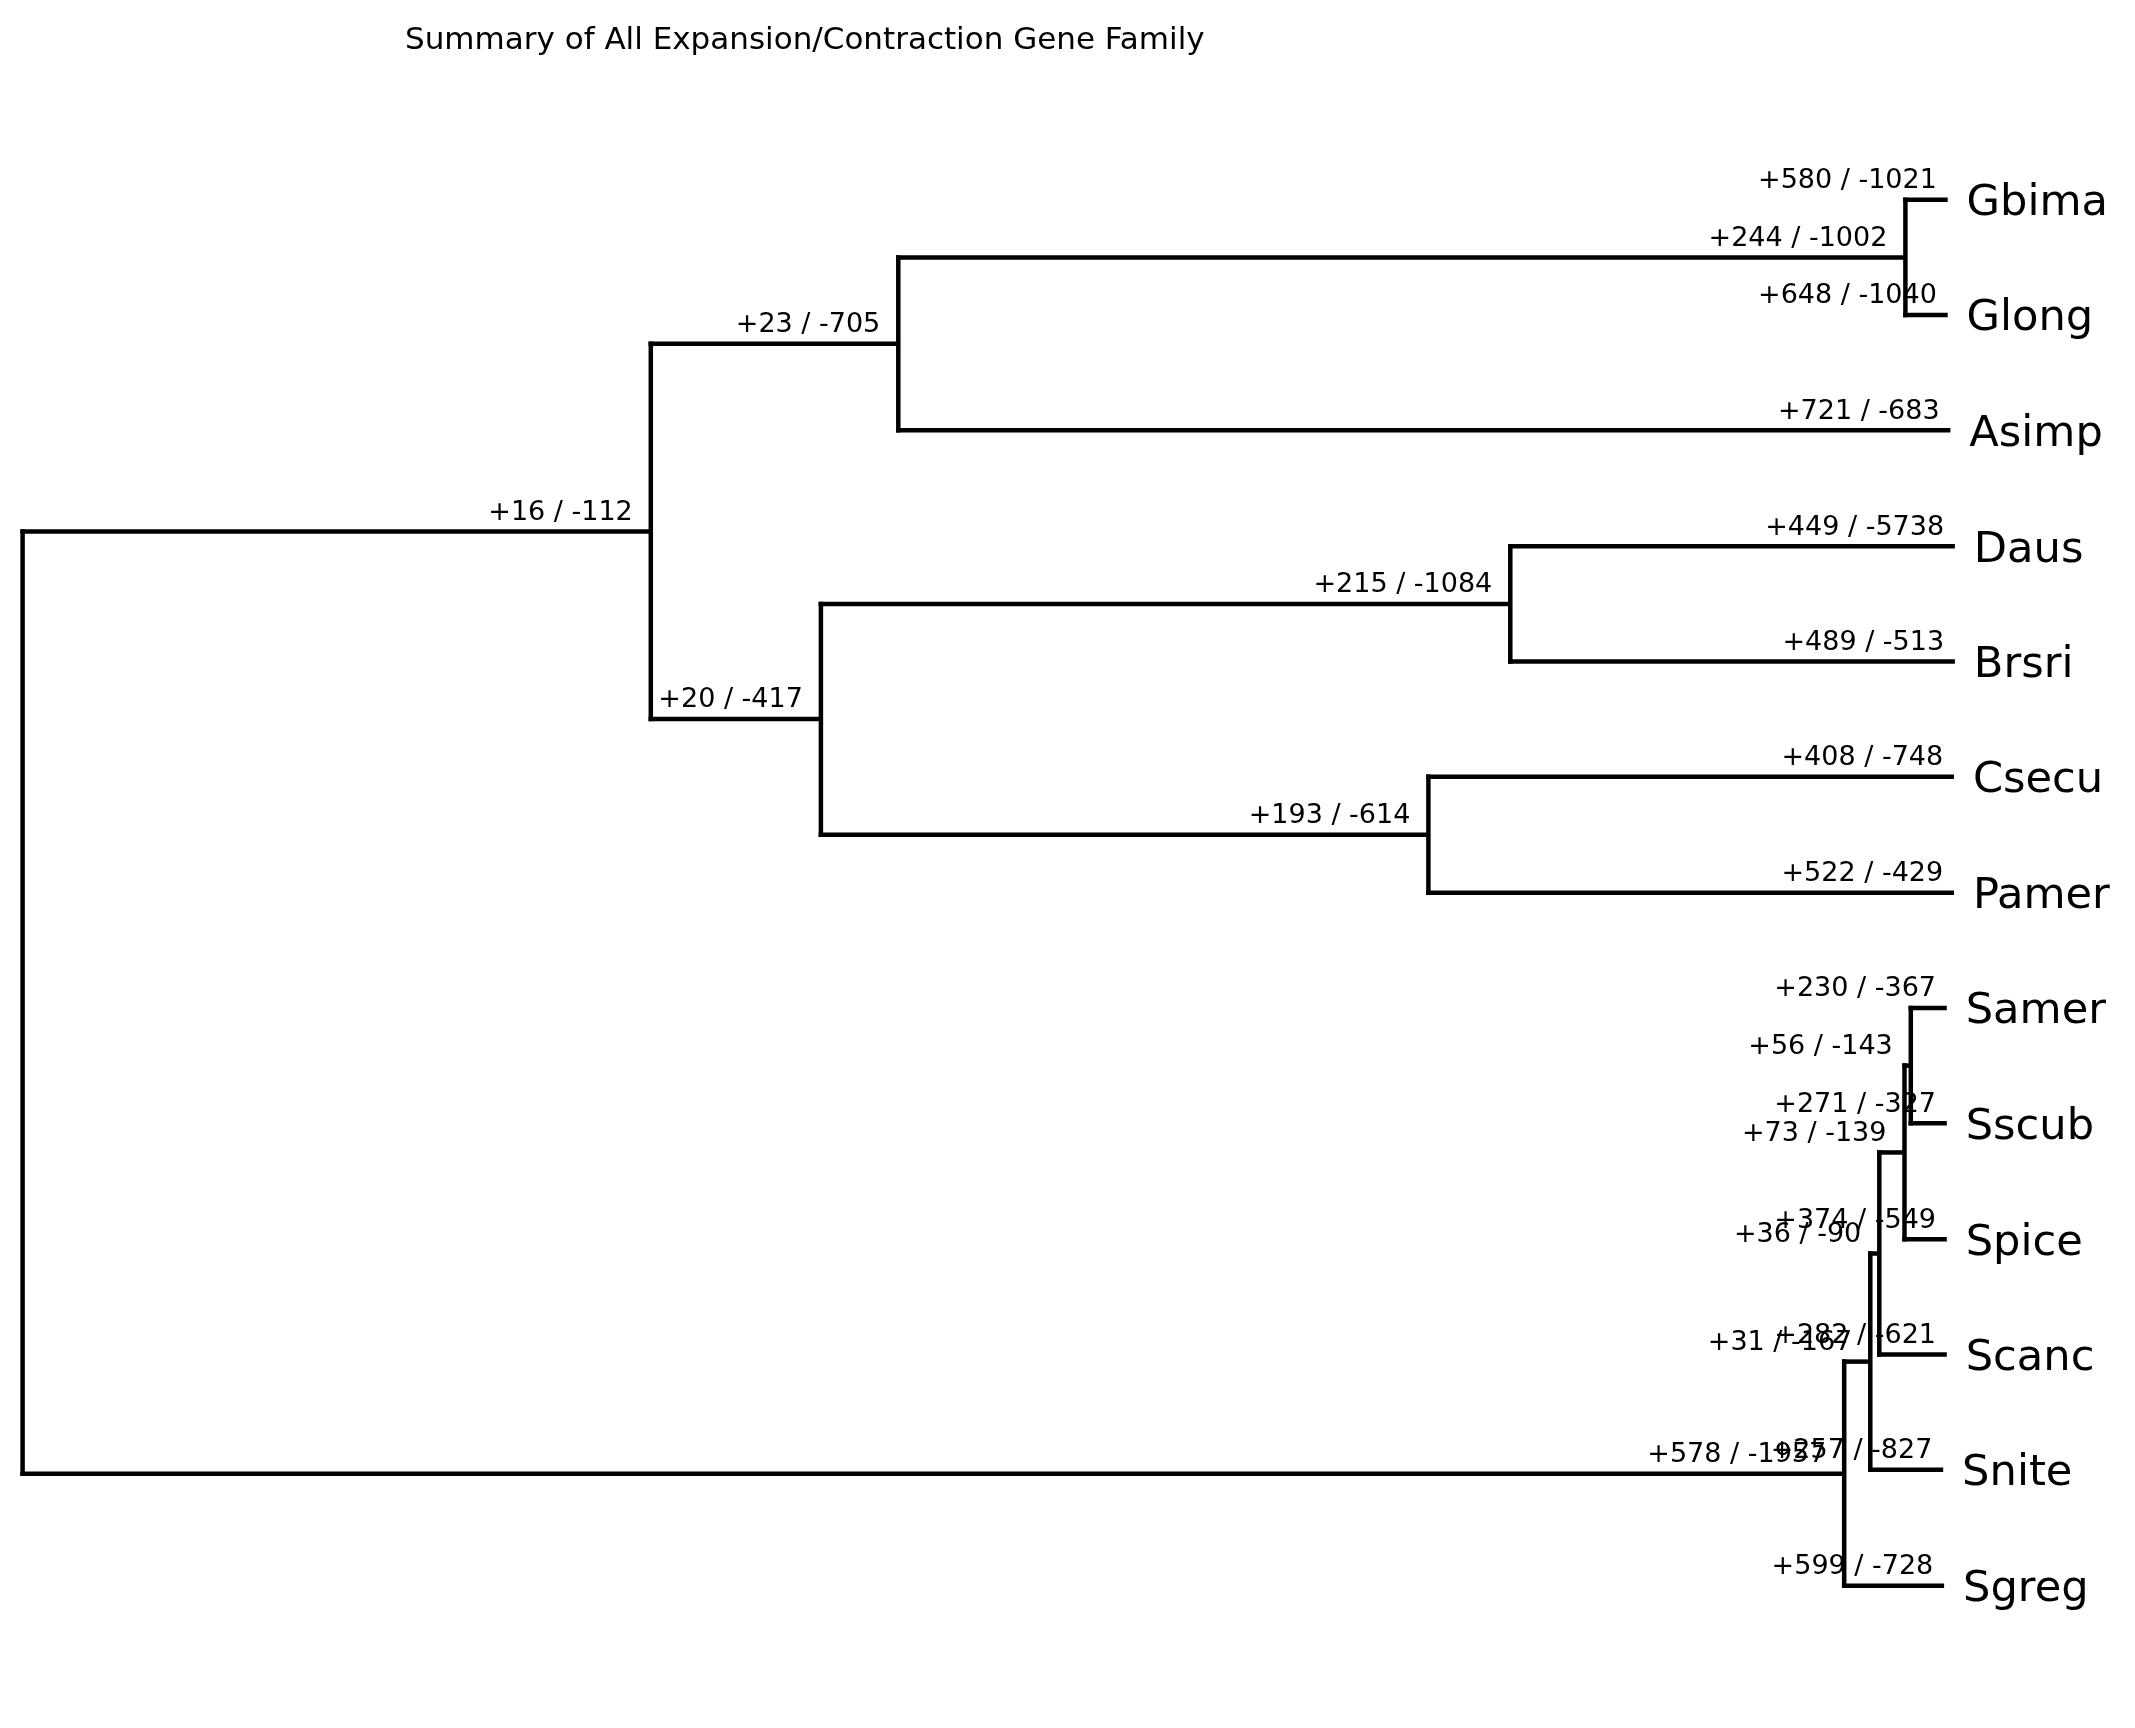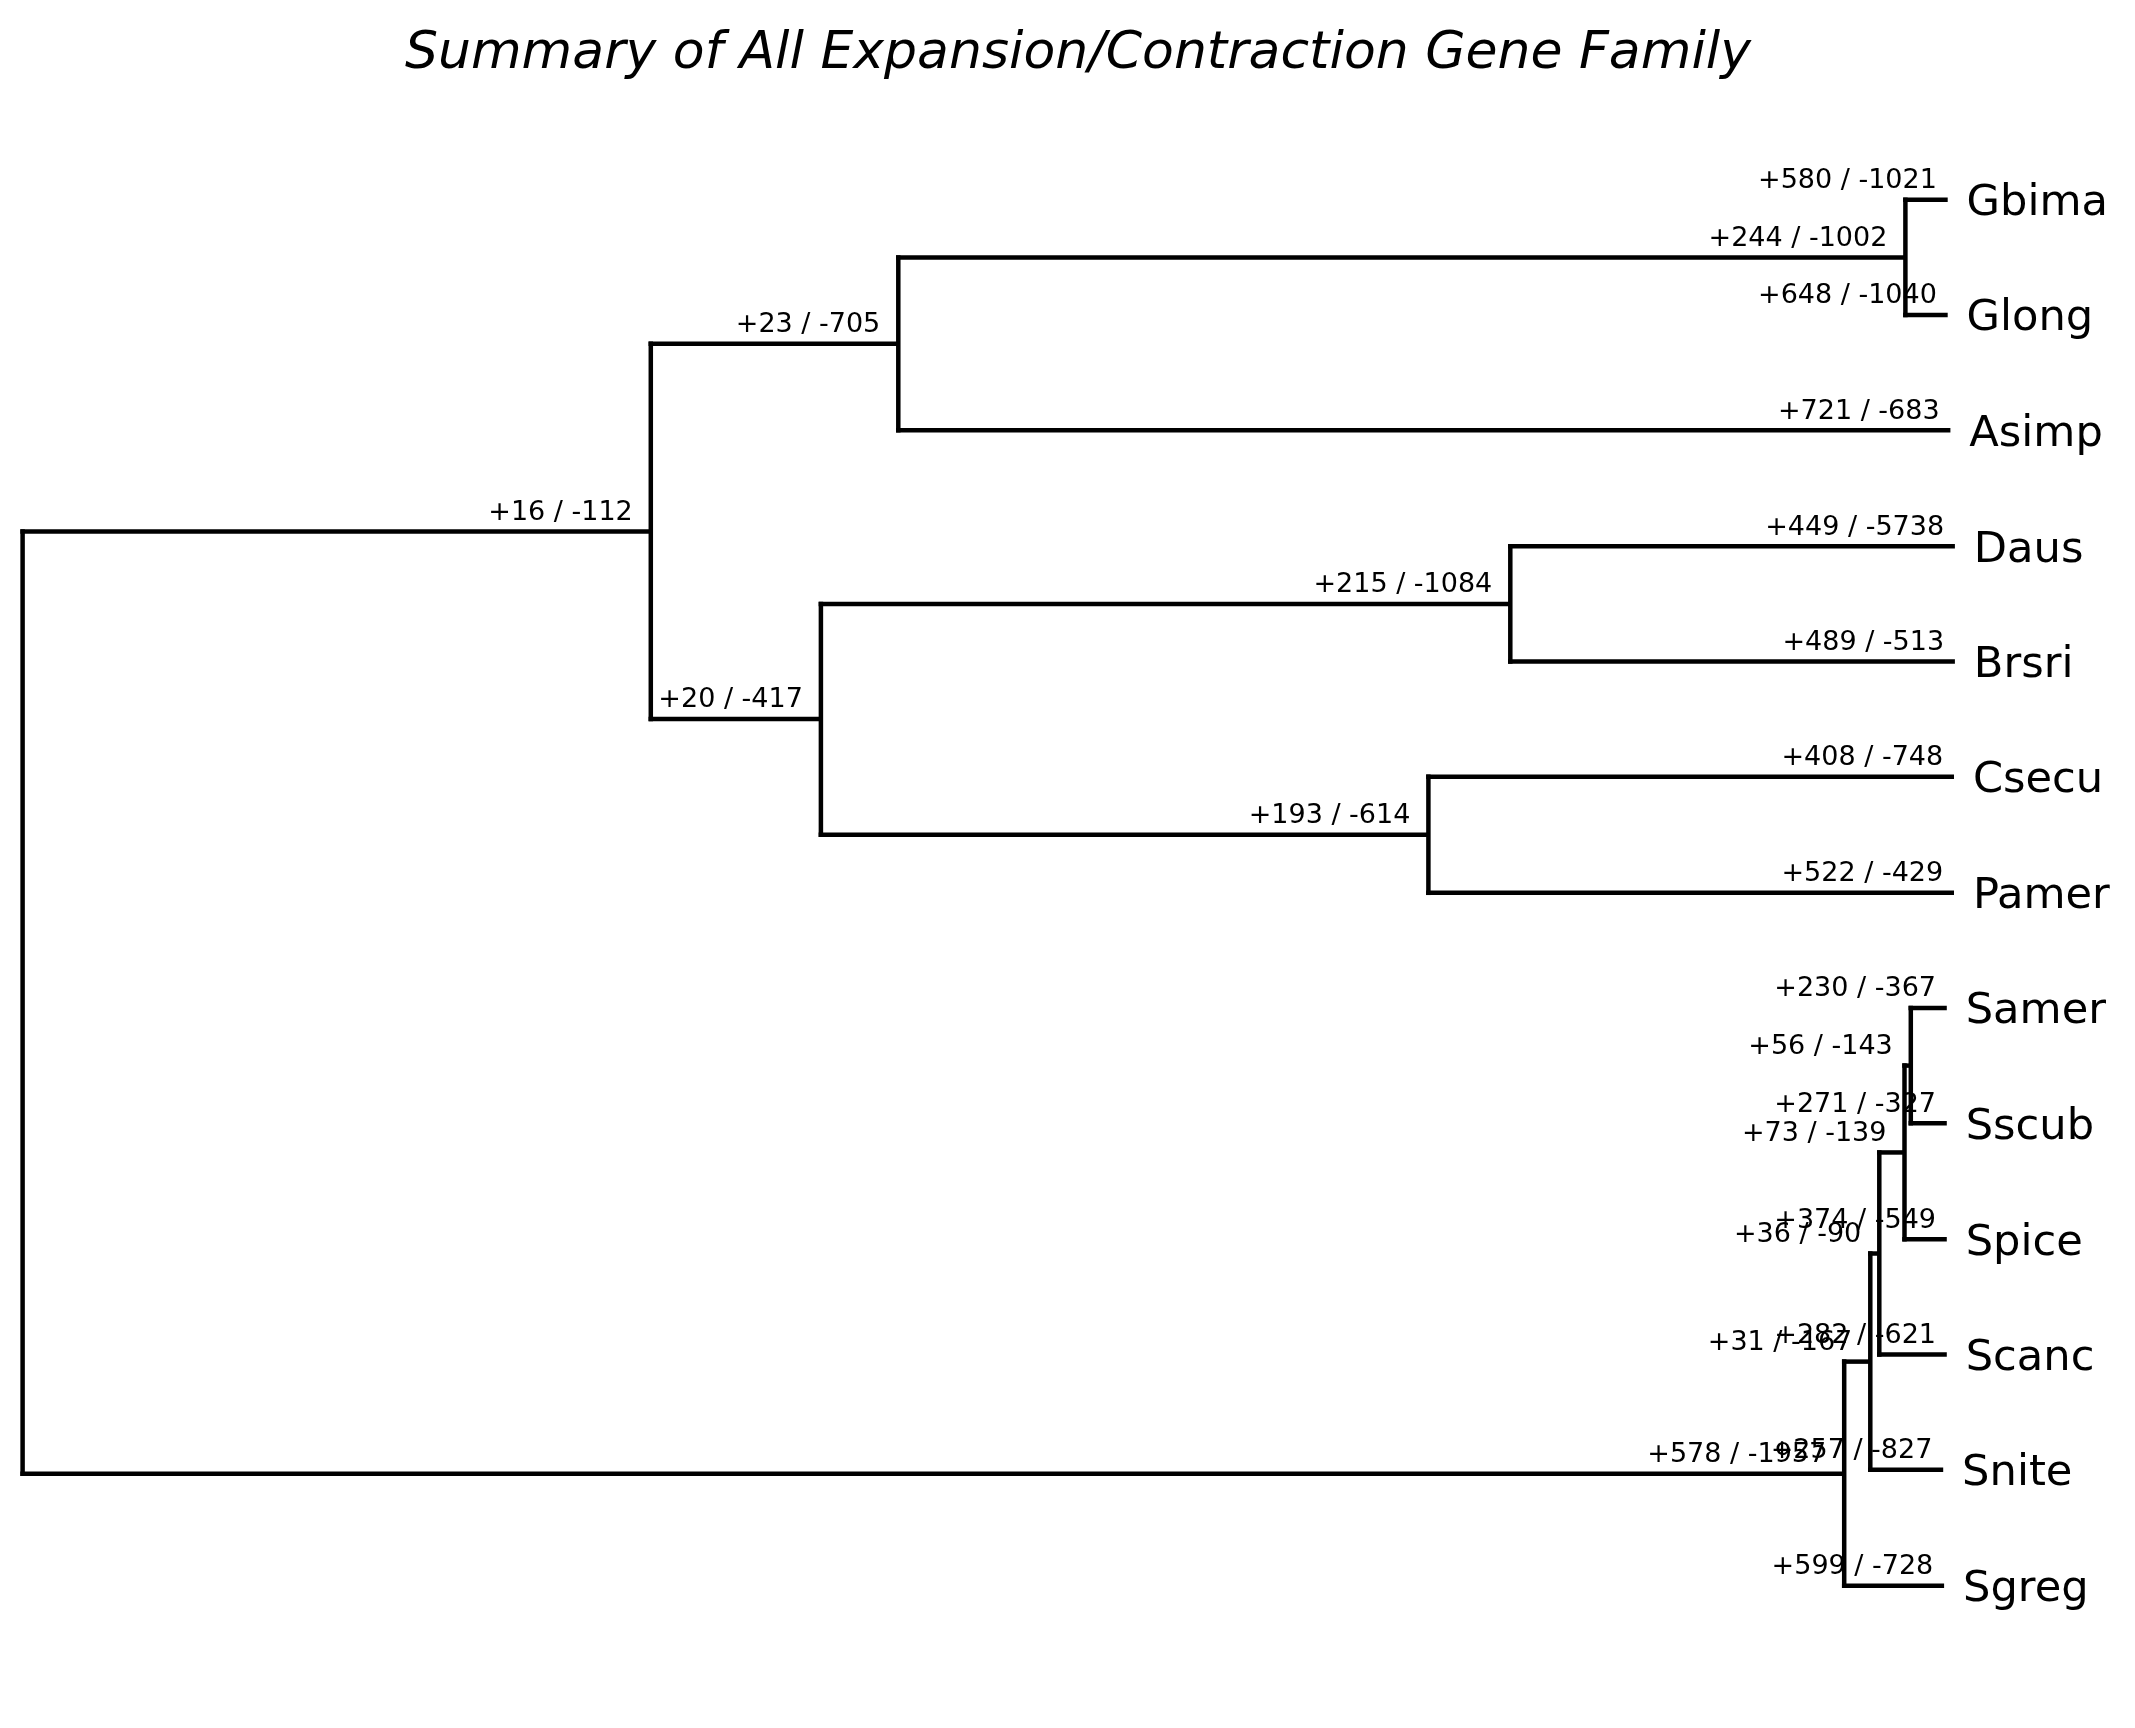--- a/index.html
+++ b/index.html
@@ -14,24 +14,23 @@
   .page {
     position: relative;
     width: 2135px;
     height: 1728px;
     background: #ffffff;
   }
   .figure-title {
     position: absolute;
     left: 405px;
     top: 20px;
-    font-size: 52px;
+    font-size: 31px;
     color: #000000;
     white-space: nowrap;
-    font-style: italic;
   }
   #tree-svg {
     position: absolute;
     left: 0;
     top: 0;
     width: 2135px;
     height: 1728px;
   }
   #tree-svg text {
     font-family: "DejaVu Sans", "Liberation Sans", sans-serif;

